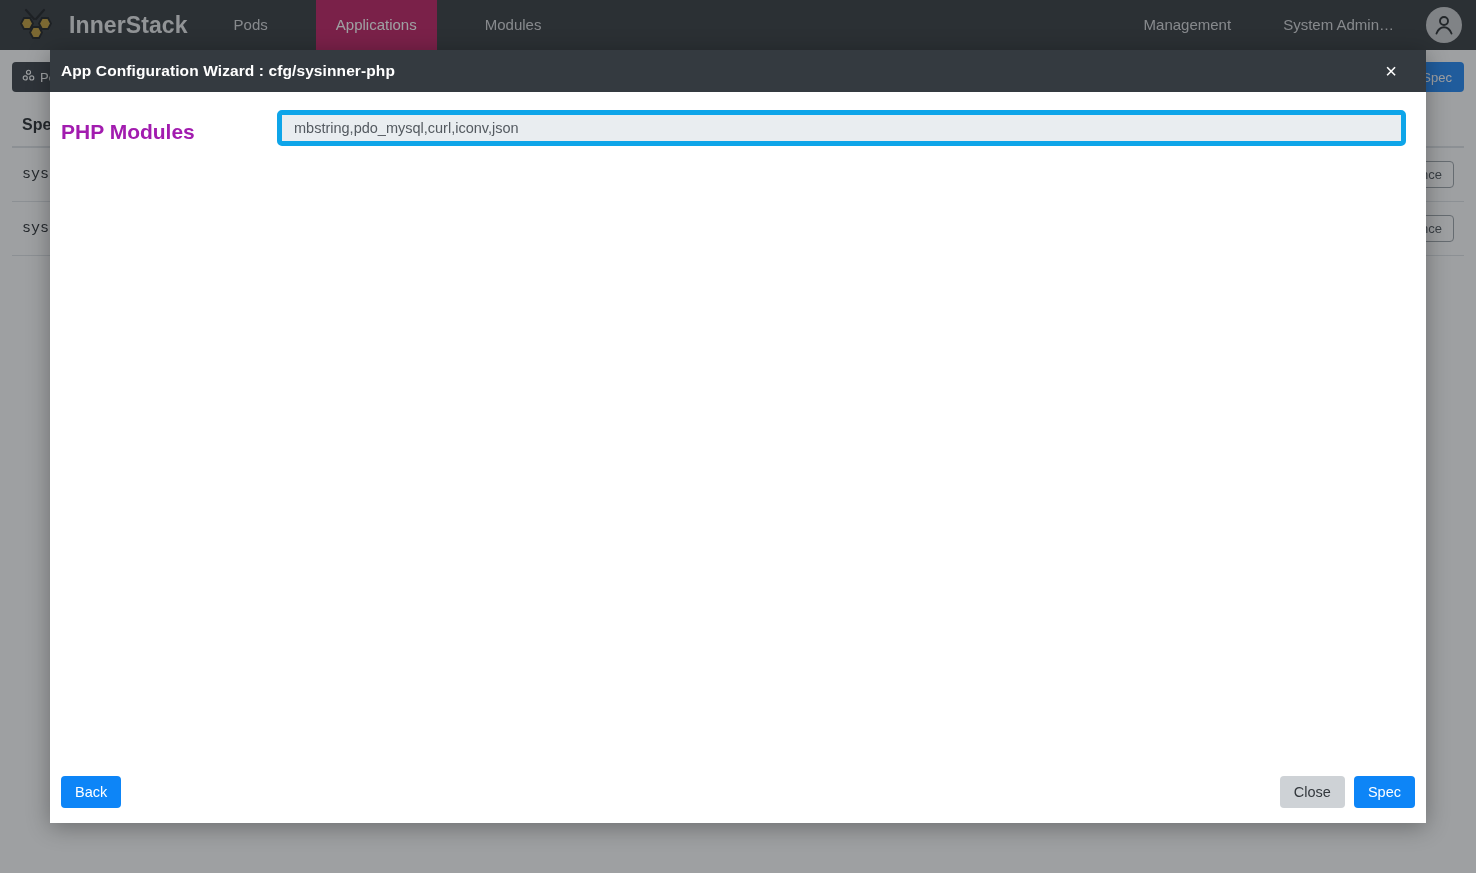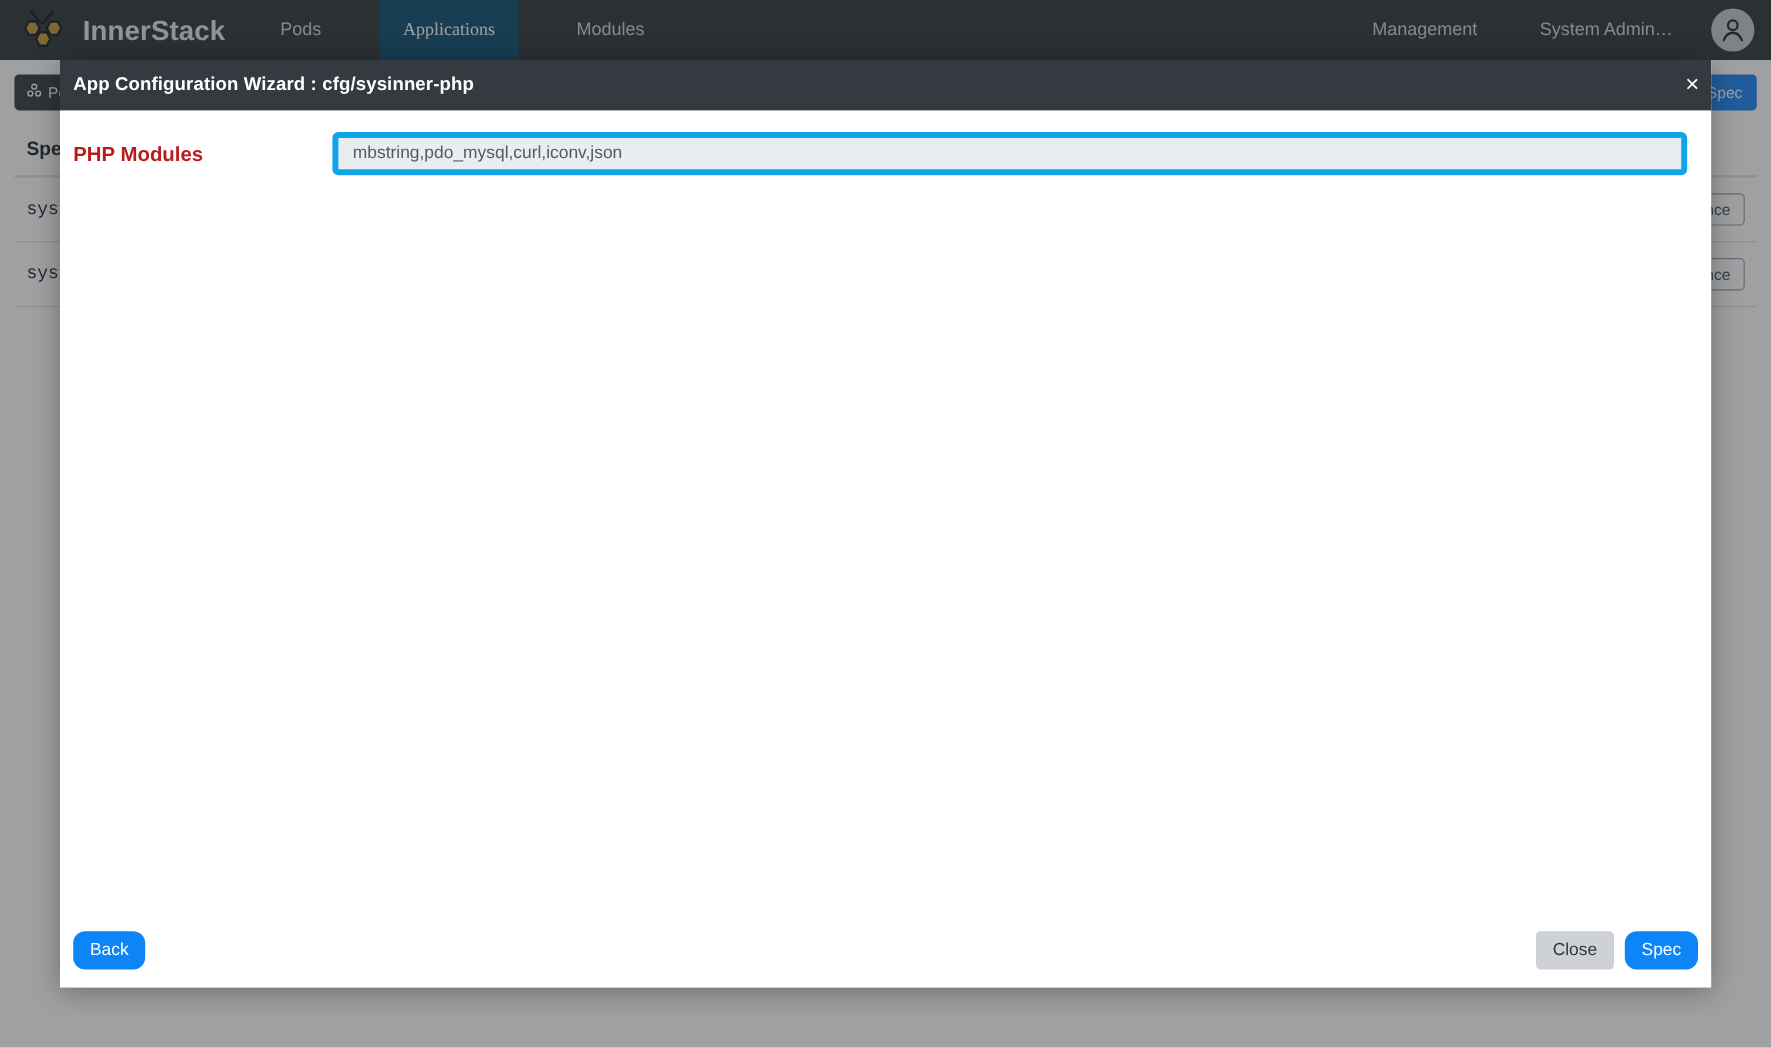--- a/index.html
+++ b/index.html
@@ -48,23 +48,22 @@
     color: #d4d6d8;
     font-size: 15px;
     height: 50px;
     line-height: 50px;
     padding: 0 20px;
     white-space: nowrap;
     cursor: pointer;
     text-decoration: none;
   }
   .nav-link.active {
-    background: #0c4a6e;
-    color: #ffffff;
-    font-family: Liberation Serif, serif;
+    background: #be185d;
+    color: #ffffff;
   }
   .nav-right {
     margin-left: auto;
     display: flex;
     align-items: center;
     height: 50px;
     padding-right: 14px;
   }
   .nav-right .nav-link { padding: 0 26px; }
   .avatar {
@@ -165,21 +164,21 @@
     flex-direction: column;
     z-index: 11;
     overflow: hidden;
   }
 
   .modal-header {
     height: 42px;
     background: #343a40;
     display: flex;
     align-items: center;
-    padding: 0 6px 0 11px;
+    padding: 0 25px 0 11px;
     flex: 0 0 auto;
   }
   .modal-title {
     color: #ffffff;
     font-size: 15.5px;
     font-weight: bold;
     letter-spacing: .1px;
     white-space: nowrap;
   }
   .modal-close {
@@ -201,23 +200,23 @@
   }
 
   .form-row {
     display: flex;
     align-items: flex-start;
     width: 100%;
   }
   .form-label {
     width: 216px;
     flex: 0 0 216px;
-    font-size: 17px;
+    font-size: 21px;
     font-weight: bold;
-    color: #b91c1c;
+    color: #a21caf;
     padding-top: 9px;
     line-height: 1.2;
   }
   .form-control {
     flex: 1 1 auto;
     height: 36px;
     background: #e9edf0;
     border: 5px solid #0ea5e9;
     border-radius: 5px;
     padding: 0 12px;
@@ -237,21 +236,21 @@
   }
   .btn {
     border: none;
     border-radius: 4px;
     font-size: 14.5px;
     padding: 7px 14px;
     cursor: pointer;
     font-family: "Liberation Sans", sans-serif;
     line-height: 1.25;
   }
-  .btn-primary { background: #0d85f7; color: #ffffff; border-radius: 10px; }
+  .btn-primary { background: #0d85f7; color: #ffffff; }
   .btn-secondary { background: #ced2d6; color: #32373c; }
   .footer-right {
     margin-left: auto;
     display: flex;
     align-items: center;
     gap: 9px;
   }
 </style>
 </head>
 <body>

